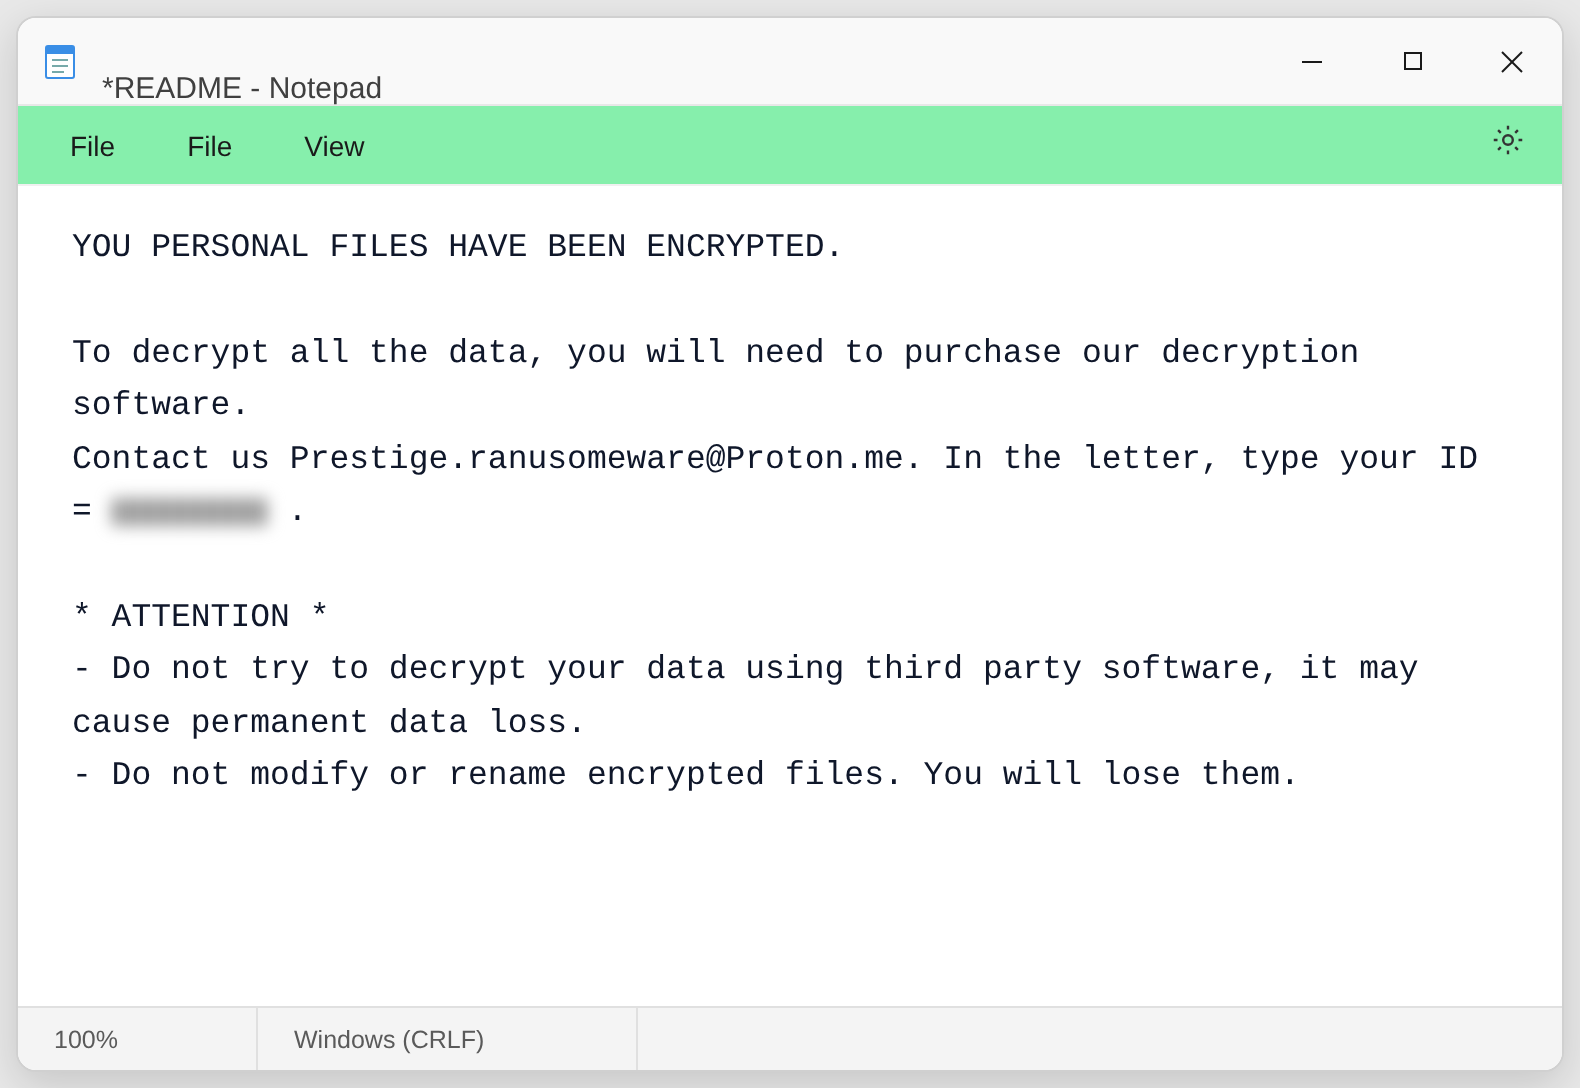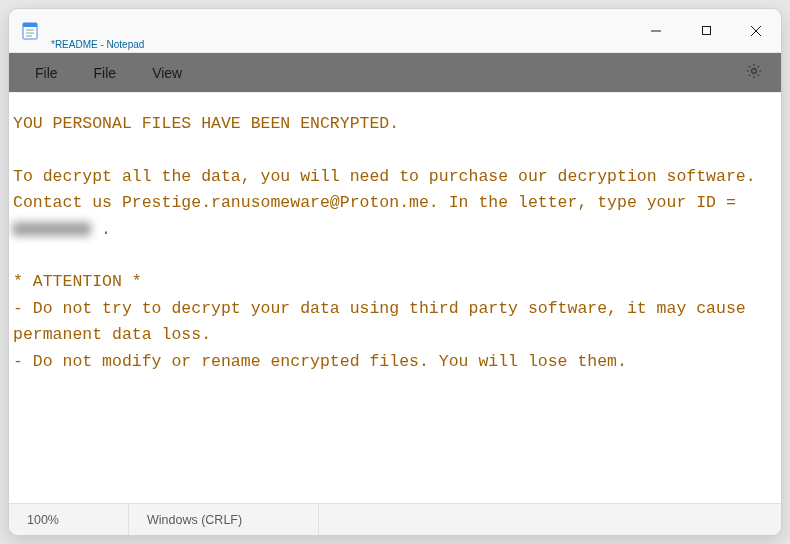--- a/index.html
+++ b/index.html
@@ -38,65 +38,65 @@
     }
     .titlebar .app-icon {
       width: 18px;
       height: 18px;
       margin-right: 12px;
       display: flex;
       align-items: center;
       justify-content: center;
     }
     .titlebar .title {
-      font-size: 10px;
-      color: #0369a1;
+      font-size: 15px;
+      color: #404040;
       flex: 1;
       margin-top: 28px;
     }
     .win-controls {
       display: flex;
       height: 100%;
     }
     .win-btn {
       width: 50px;
       height: 100%;
       display: flex;
       align-items: center;
       justify-content: center;
       color: #1a1a1a;
     }
     .menubar {
       height: 40px;
       display: flex;
       align-items: center;
       padding: 0 8px;
-      background: #737373;
+      background: #86efac;
       border-bottom: 1px solid #f0f0f0;
     }
     .menu-item {
       padding: 6px 18px;
       font-size: 14px;
       color: #1a1a1a;
       border-radius: 4px;
     }
     .settings-btn {
       margin-left: auto;
       padding: 6px 10px;
       display: flex;
       align-items: center;
       justify-content: center;
     }
     .content {
       flex: 1;
-      padding: 18px 4px;
+      padding: 18px 27px;
       font-family: Consolas, "Courier New", monospace;
       font-size: 16.5px;
       line-height: 1.6;
-      color: #a16207;
+      color: #0f172a;
       white-space: pre-wrap;
       word-wrap: break-word;
       overflow: auto;
       position: relative;
     }
     .redacted {
       display: inline-block;
       width: 78px;
       height: 14px;
       vertical-align: middle;

